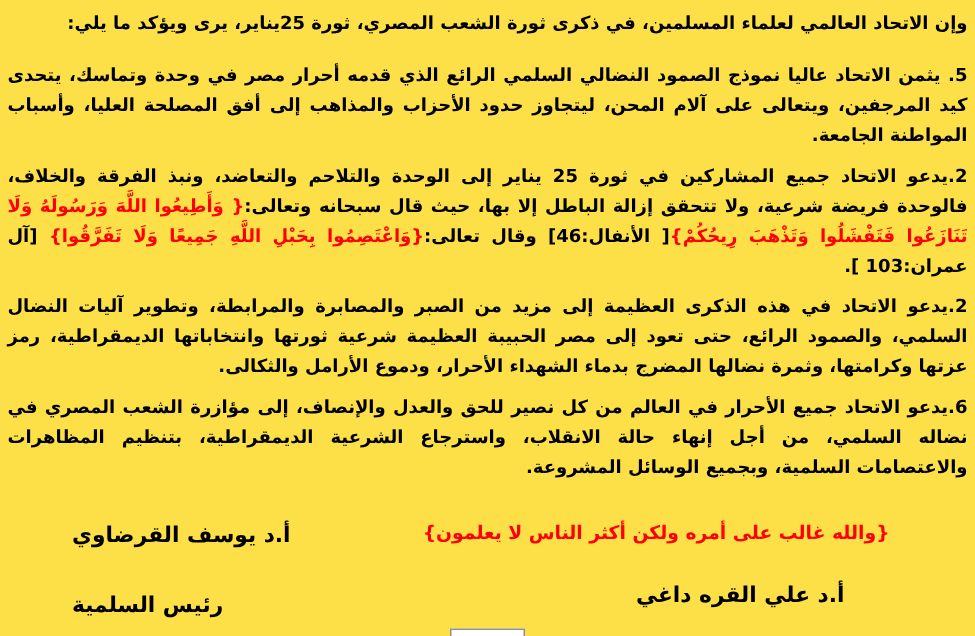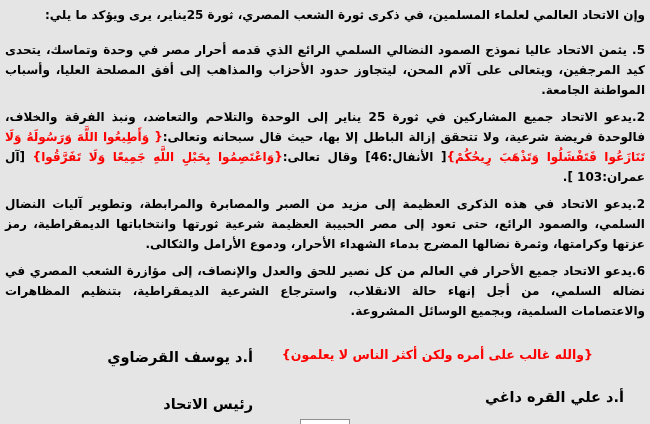--- a/index.html
+++ b/index.html
@@ -4,21 +4,21 @@
 <style>
   html, body {
     margin: 0;
     padding: 0;
     background: #ffffff;
   }
   .page {
     position: relative;
     width: 650px;
     height: 424px;
-    background: #e5e5e5;
+    background: #fde047;
     overflow: hidden;
     direction: rtl;
     font-family: "DejaVu Sans", sans-serif;
     font-weight: 700;
     color: #000000;
   }
   .content {
     padding: 5px 5px 0 5px;
   }
   .par {
@@ -35,21 +35,21 @@
     color: var(--qred, #ff0000);
   }
   .dua {
     margin: 24px 52px 0 0;
     font-size: 12.5px;
     line-height: 20px;
     text-align: right;
   }
   .sig {
     position: absolute;
-    text-align: right;
+    text-align: left;
     font-size: 14.5px;
     line-height: 20px;
   }
   .sig-right { left: 424px; top: 347px; width: 200px; margin-top: 40px; }
   .sig-left  { left: 48px;  top: 347px; width: 205px; }
   .sig-title { margin-top: 27px; }
   .frame-box {
     position: absolute;
     left: 300px;
     top: 419px;
@@ -78,17 +78,17 @@
     <p class="dua red">{والله غالب على أمره ولكن أكثر الناس لا يعلمون}</p>
   </div>
 
   <div class="sig sig-right">
     <div class="sig-name">أ.د علي القره داغي</div>
     <div class="sig-title">النضالي العام</div>
   </div>
 
   <div class="sig sig-left">
     <div class="sig-name">أ.د يوسف القرضاوي</div>
-    <div class="sig-title">رئيس الاتحاد</div>
+    <div class="sig-title">رئيس السلمية</div>
   </div>
 
   <div class="frame-box"></div>
 </div>
 
 </body></html>

